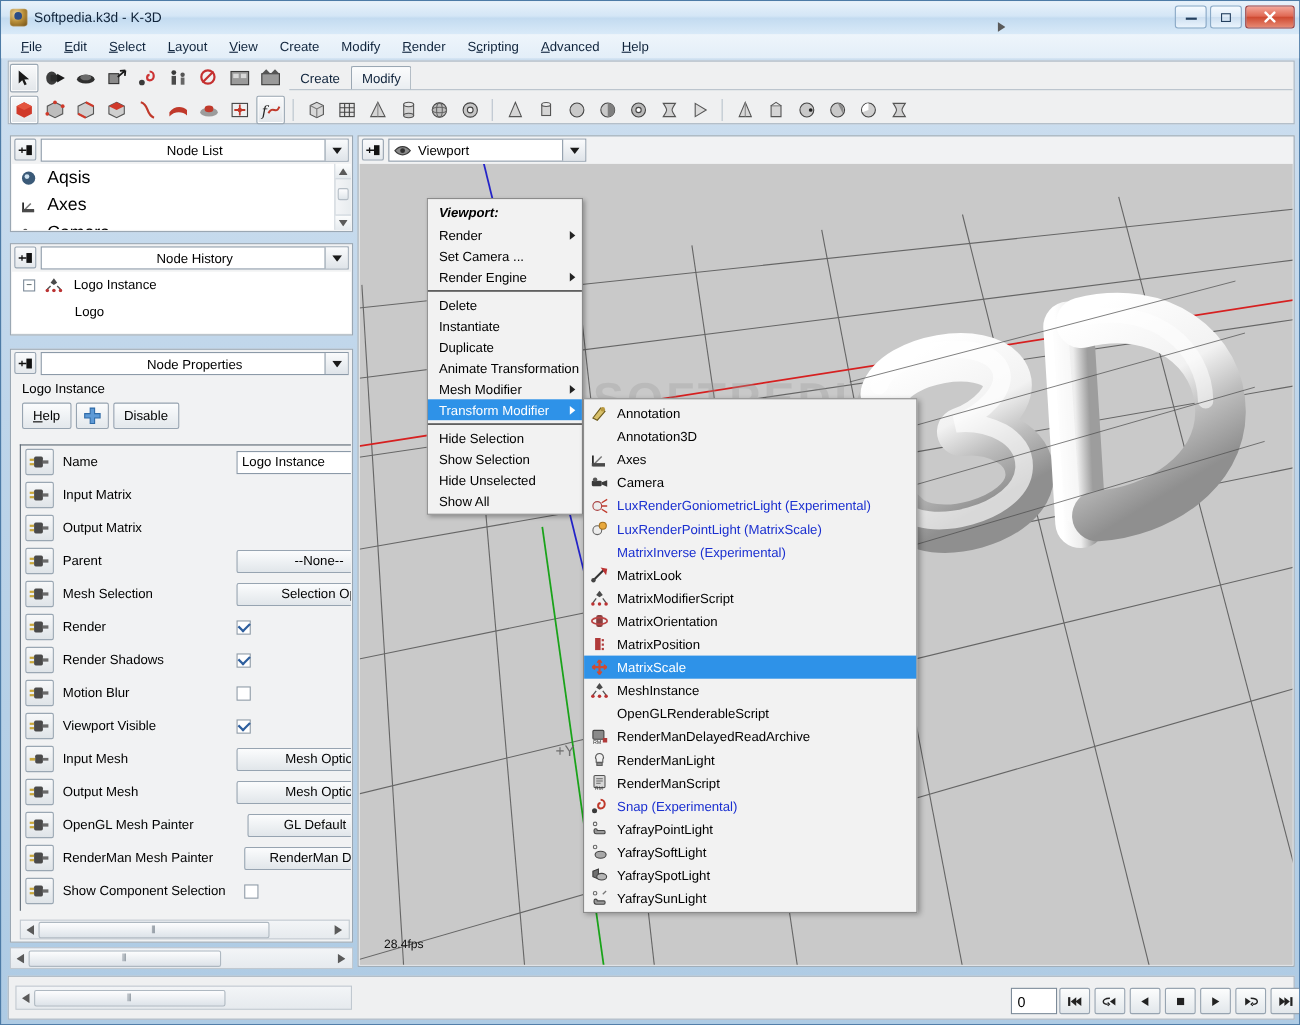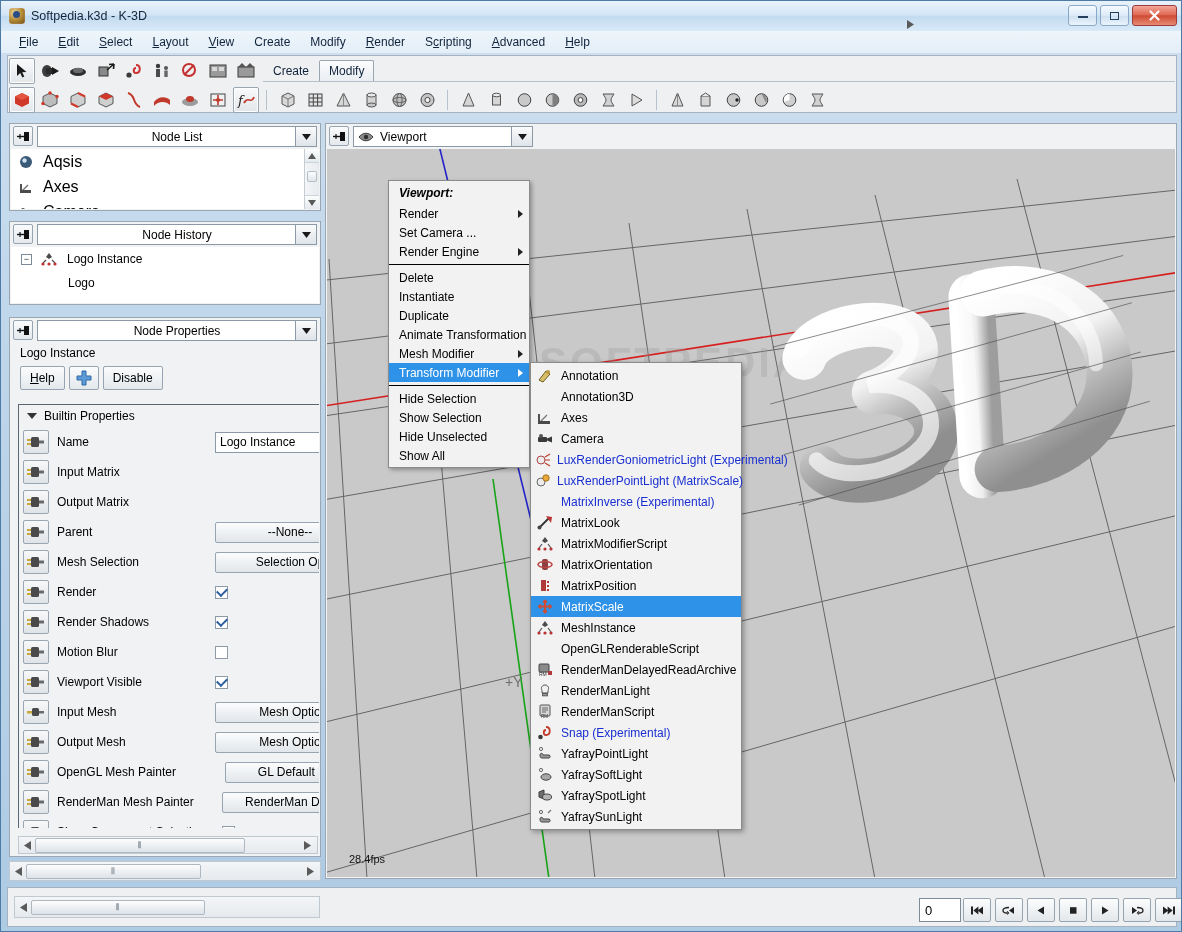--- a/index.html
+++ b/index.html
@@ -222,21 +222,21 @@
   .ctx-item .sub {
     position:absolute; right: 6px; top: 50%; transform: translateY(-50%);
     width:0;height:0;border-top:4px solid transparent;border-bottom:4px solid transparent;
     border-left:5px solid #222;
   }
   .ctx-item.sel .sub { border-left-color: #fff; }
   .ctx-sep { height: 1px; background: #000; margin: 3px 0; }
 
   
   #submenu {
-    position: absolute; left: 529px; top: 361px; width: 212px;
+    position: absolute; left: 529px; top: 361px; width: 304px;
     background: #f2f2f2; border: 1px solid #8b8b8b;
     box-shadow: 2px 2px 5px rgba(0,0,0,.32);
     padding: 2px 0; z-index: 60;
   }
   .sm-item {
     height: 21px; display:flex; align-items:center; font-size: 12px;
     padding-left: 4px; white-space: nowrap;
   }
   .sm-item .ic { width: 20px; height: 17px; margin-right: 6px; display:flex; align-items:center; justify-content:center;}
   .sm-item.sel { background: #2e92e8; }
@@ -671,24 +671,20 @@
       <div class="pbtn"><u>H</u>elp</div>
       <div class="pbtn plus">
         <svg width="16" height="16" viewBox="0 0 16 16">
           <path d="M6 1 L10 1 L10 6 L15 6 L15 10 L10 10 L10 15 L6 15 L6 10 L1 10 L1 6 L6 6 Z" fill="#5e9ad6" stroke="#2f6ba8"></path>
         </svg>
       </div>
       <div class="pbtn">Disable</div>
     </div>
 
     <div id="props-area">
-      <div class="group-head">
-        <span class="tri"></span>
-        <span>Builtin Properties</span>
-      </div>
 
       <div class="prow prow-wrap">
         <span class="plug">
           <svg width="20" height="14" viewBox="0 0 20 14">
               <rect x="1" y="4" width="4" height="2" fill="#c9a83c"></rect>
               <rect x="1" y="8" width="4" height="2" fill="#c9a83c"></rect>
               <rect x="5" y="2" width="8" height="10" rx="1.5" fill="#4a4a4a"></rect>
               <rect x="13" y="5.5" width="5" height="3" fill="#6a6a6a"></rect>
             </svg>
         </span>

